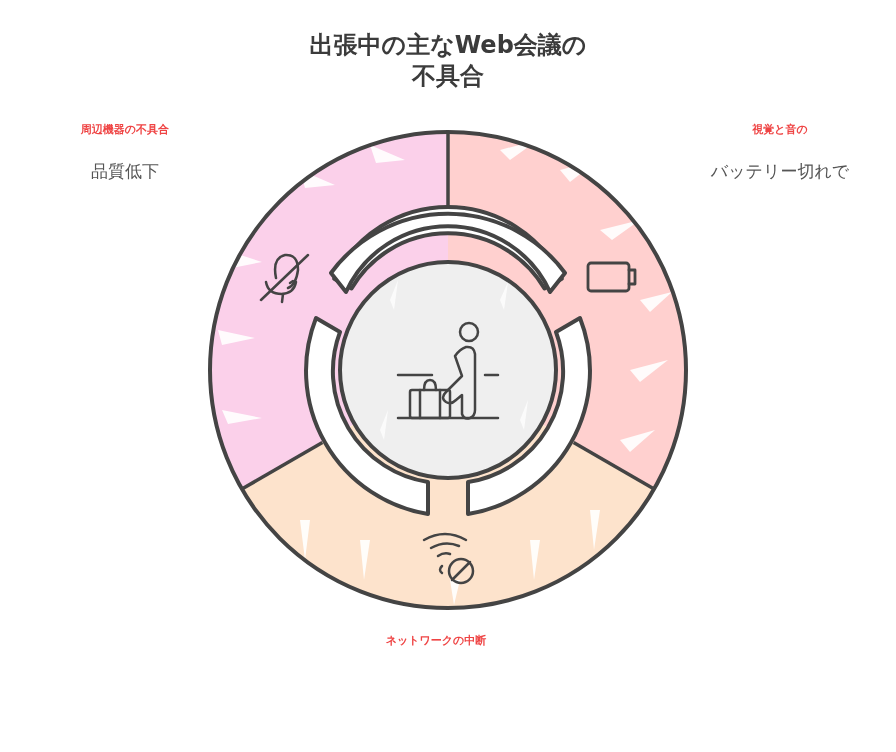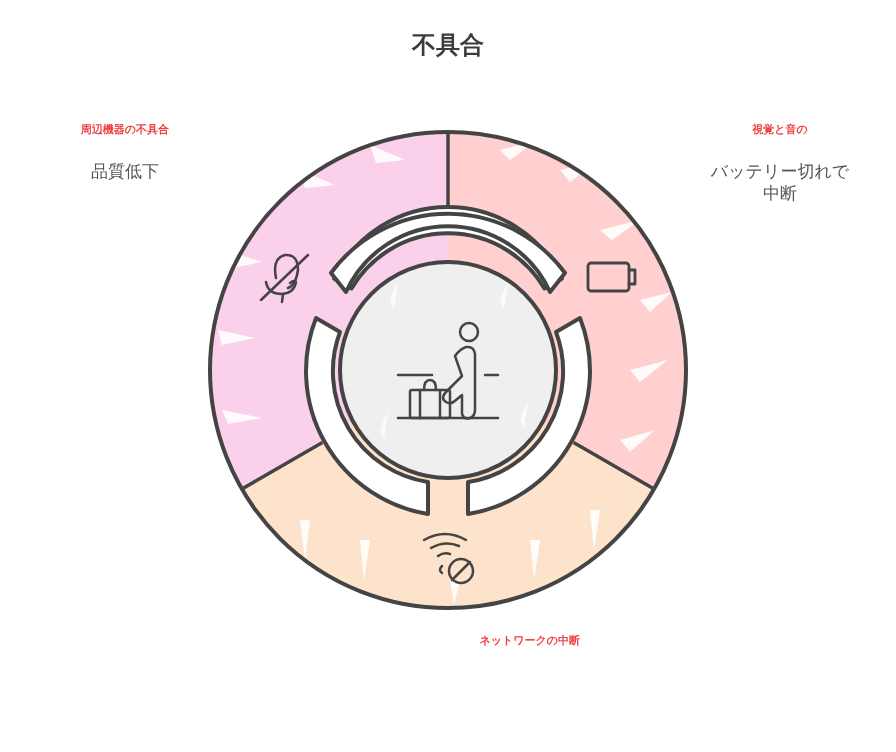--- a/index.html
+++ b/index.html
@@ -8,20 +8,21 @@
   .title { position: absolute; left: 248px; top: 30px; width: 400px; text-align: center;
            font-size: 24px; font-weight: bold; line-height: 31px; color: #3b3b3b; }
   .heading { position: absolute; font-size: 11px; font-weight: bold; color: #ef4444; text-align: center; }
   .desc { position: absolute; font-size: 17px; color: #555; text-align: center; line-height: 22px; }
   svg.diagram { position: absolute; left: 0; top: 0; }
 </style>
 </head>
 <body>
 
 <div class="title">
+  <div>出張中の主なWeb会議の</div>
   <div>不具合</div>
 </div>
 
 <svg class="diagram" width="896" height="752" viewBox="0 0 896 752" xmlns="http://www.w3.org/2000/svg">
   <defs>
     <clipPath id="outerClip">
         <circle cx="448" cy="370" r="238"></circle>
       </clipPath>
   </defs>
 
@@ -115,18 +116,17 @@
 </svg>
 
 <div class="heading" style="left:20px; top:122px; width:210px;">周辺機器の不具合</div>
 <div class="desc" style="left:20px; top:160px; width:210px;">
   <div>品質低下</div>
 </div>
 
 <div class="heading" style="left:680px; top:122px; width:200px;">視覚と音の</div>
 <div class="desc" style="left:668px; top:160px; width:224px;">
   <div>バッテリー切れで</div>
-  <div>中断</div>
 </div>
 
-<div class="heading" style="left:340px; top:633px; width:240px;text-align:right;">ネットワークの中断</div>
+<div class="heading" style="left:316px; top:633px; width:240px;">ネットワークの中断</div>
 <div class="desc" style="left:328px; top:675px; width:240px;">
 </div>
 
 </body></html>

